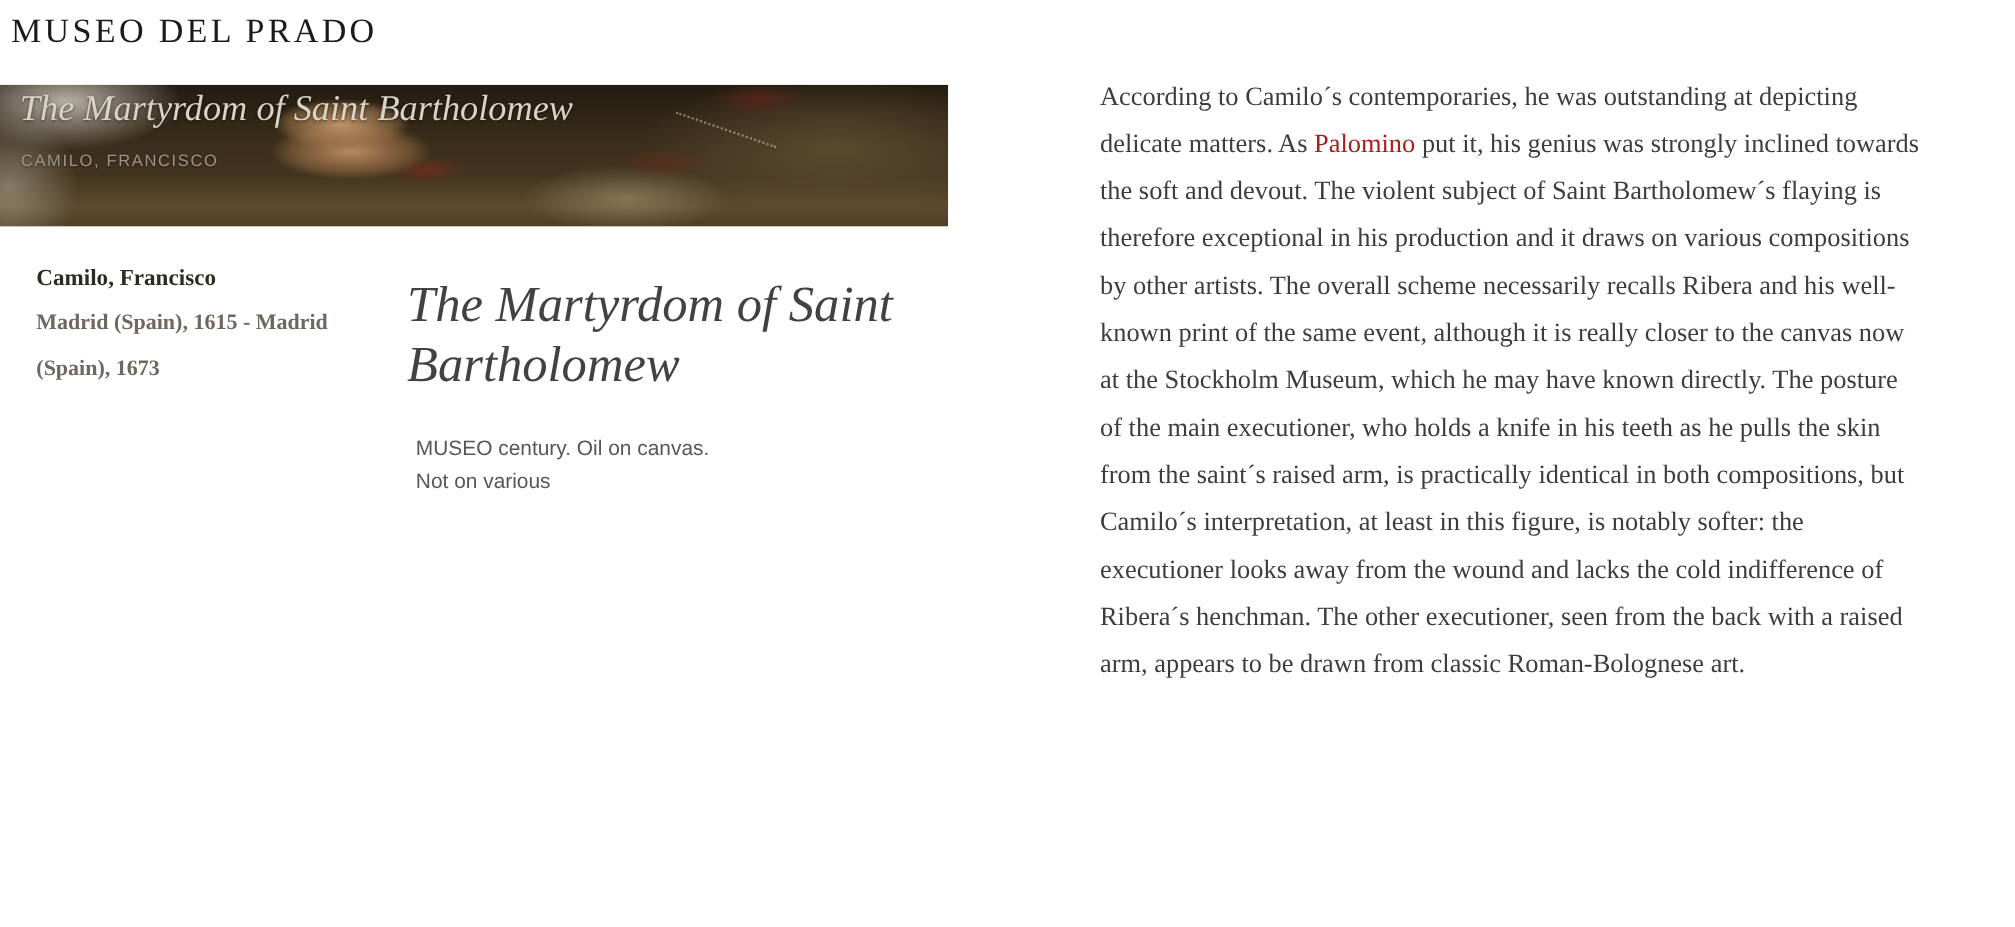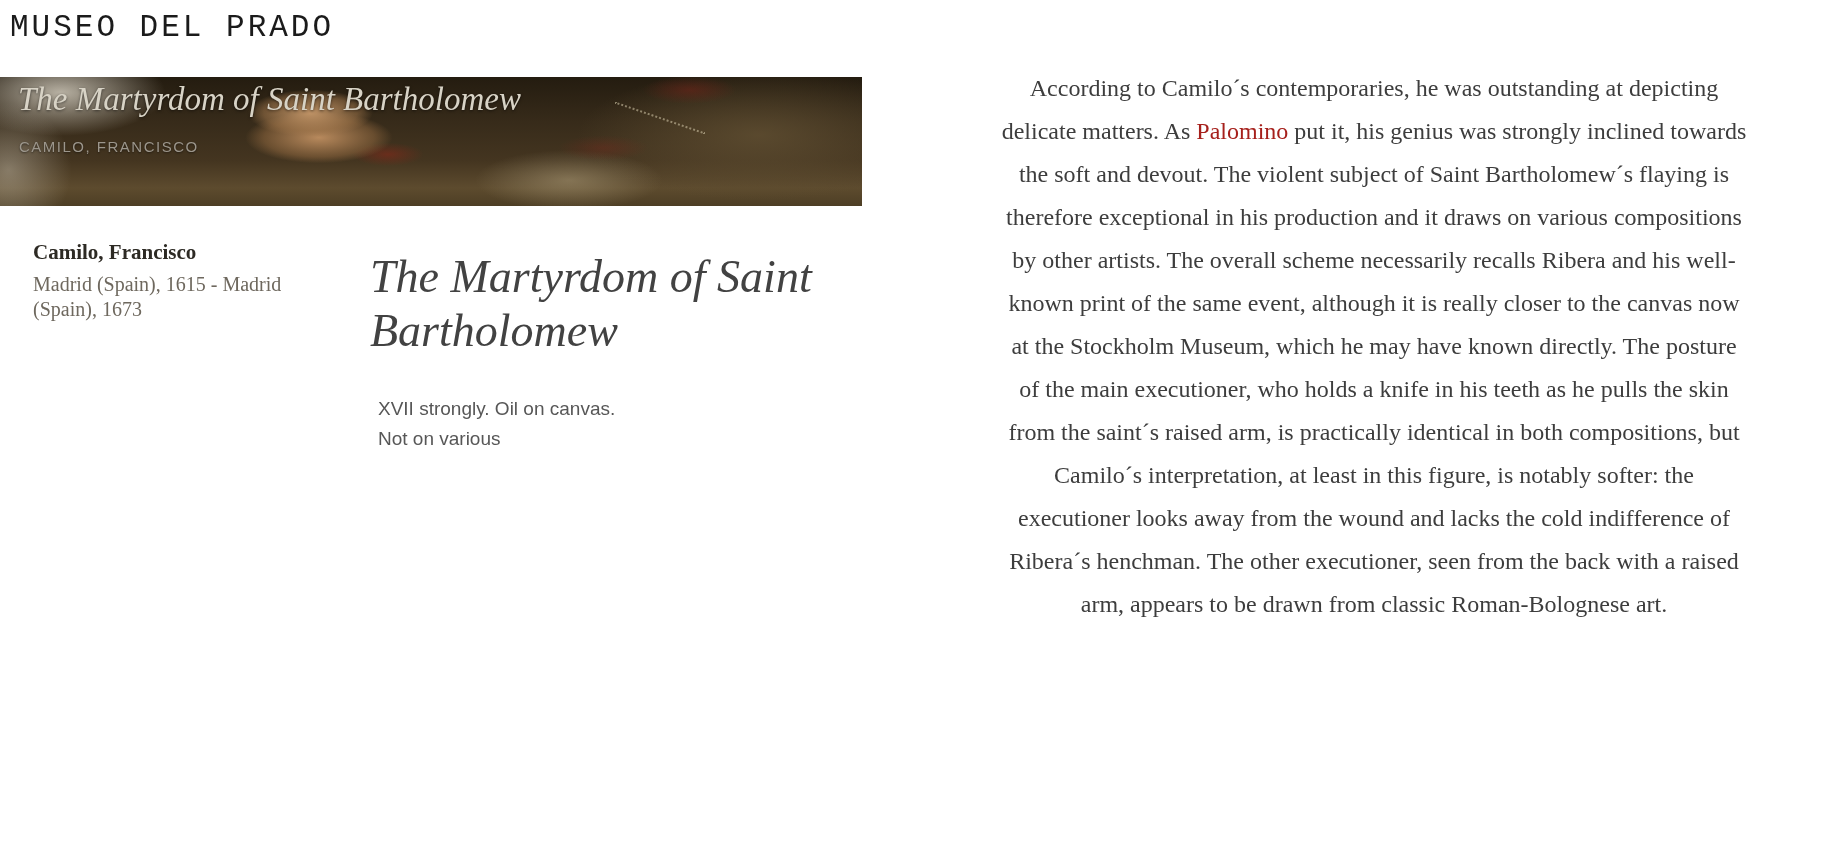--- a/index.html
+++ b/index.html
@@ -1,21 +1,21 @@
 <!DOCTYPE html>
 <html><head>
 <meta charset="utf-8">
 <style>
   html,body{margin:0;padding:0;background:#ffffff;}
   body{width:1832px;height:843px;position:relative;overflow:hidden;
        font-family:"Liberation Sans",sans-serif;}
 
   
   .logo{position:absolute;left:10px;top:10px;
-        font-family:Liberation Mono, monospace;
+        font-family:Liberation Serif, serif;
         font-size:31px;font-weight:400;letter-spacing:3px;
         color:#1b1b1b;text-decoration:none;white-space:nowrap;}
 
   
   .banner{position:absolute;left:0;top:77px;width:862px;height:129px;overflow:hidden;}
   .banner-img{position:absolute;inset:0;
     background:
       radial-gradient(ellipse 150px 62px at 7% 12%, rgba(218,212,198,0.80), rgba(218,212,198,0) 70%),
       radial-gradient(ellipse 90px 95px at 1% 72%, rgba(206,199,183,0.45), rgba(206,199,183,0) 70%),
       radial-gradient(ellipse 80px 30px at 36% 28%, rgba(198,152,106,0.95), rgba(160,118,75,0.55) 58%, rgba(160,118,75,0) 78%),
@@ -32,34 +32,34 @@
       font-family:"Liberation Serif",serif;font-style:italic;font-weight:400;
       font-size:33px;color:#d8d3c6;text-shadow:0 1px 3px rgba(0,0,0,0.55);white-space:nowrap;}
   .banner-artist{position:absolute;left:19px;top:61px;
       font-size:15px;letter-spacing:1.5px;color:#9c968c;
       text-shadow:0 1px 2px rgba(0,0,0,0.45);white-space:nowrap;}
 
   
   .artist{position:absolute;left:33px;top:240px;width:272px;
       font-family:"Liberation Serif",serif;}
   .artist-name{font-size:21px;font-weight:700;color:#2d2a24;margin:0 0 7px 0;}
-  .artist-dates{font-size:20px;color:#6e685e;line-height:25px;margin:0;}
+  .artist-dates{font-size:20px;color:#6e685e;line-height:42px;margin:0;font-weight:bold;}
 
   
   .work-title{position:absolute;left:370px;top:250px;width:500px;
       font-family:"Liberation Serif",serif;font-style:italic;font-weight:400;
       font-size:46px;line-height:54px;color:#424242;margin:0;}
   .work-details{position:absolute;left:378px;top:394px;
       font-size:19px;line-height:30px;color:#575757;}
   .work-details div{margin:0;}
 
   
   .description{position:absolute;left:1000px;top:67px;width:748px;
       font-family:"Liberation Serif",serif;font-size:24px;line-height:43px;
-      color:#3d3d3d;margin:0;text-align:center;}
+      color:#3d3d3d;margin:0;text-align:left;}
   .description a{color:#a6201c;text-decoration:none;cursor:pointer;}
 </style>
 </head>
 <body>
 
 <a class="logo" href="#">MUSEO DEL PRADO</a>
 
 <div class="banner">
   <div class="banner-img"></div>
   <div class="banner-chain"></div>
@@ -68,19 +68,19 @@
 </div>
 
 <div class="artist">
   <p class="artist-name">Camilo, Francisco</p>
   <p class="artist-dates">Madrid (Spain), 1615 - Madrid (Spain), 1673</p>
 </div>
 
 <h1 class="work-title">The Martyrdom of Saint Bartholomew</h1>
 
 <div class="work-details">
-  <div>XVII strongly. Oil on canvas.</div>
+  <div>MUSEO century. Oil on canvas.</div>
   <div>Not on various</div>
 </div>
 
 <p class="description">
   <span>According to Camilo´s contemporaries, he was outstanding at depicting delicate matters. As </span><a href="#">Palomino</a><span> put it, his genius was strongly inclined towards the soft and devout. The violent subject of Saint Bartholomew´s flaying is therefore exceptional in his production and it draws on various compositions by other artists. The overall scheme necessarily recalls Ribera and his well-known print of the same event, although it is really closer to the canvas now at the Stockholm Museum, which he may have known directly. The posture of the main executioner, who holds a knife in his teeth as he pulls the skin from the saint´s raised arm, is practically identical in both compositions, but Camilo´s interpretation, at least in this figure, is notably softer: the executioner looks away from the wound and lacks the cold indifference of Ribera´s henchman. The other executioner, seen from the back with a raised arm, appears to be drawn from classic Roman-Bolognese art.</span>
 </p>
 
 </body></html>

